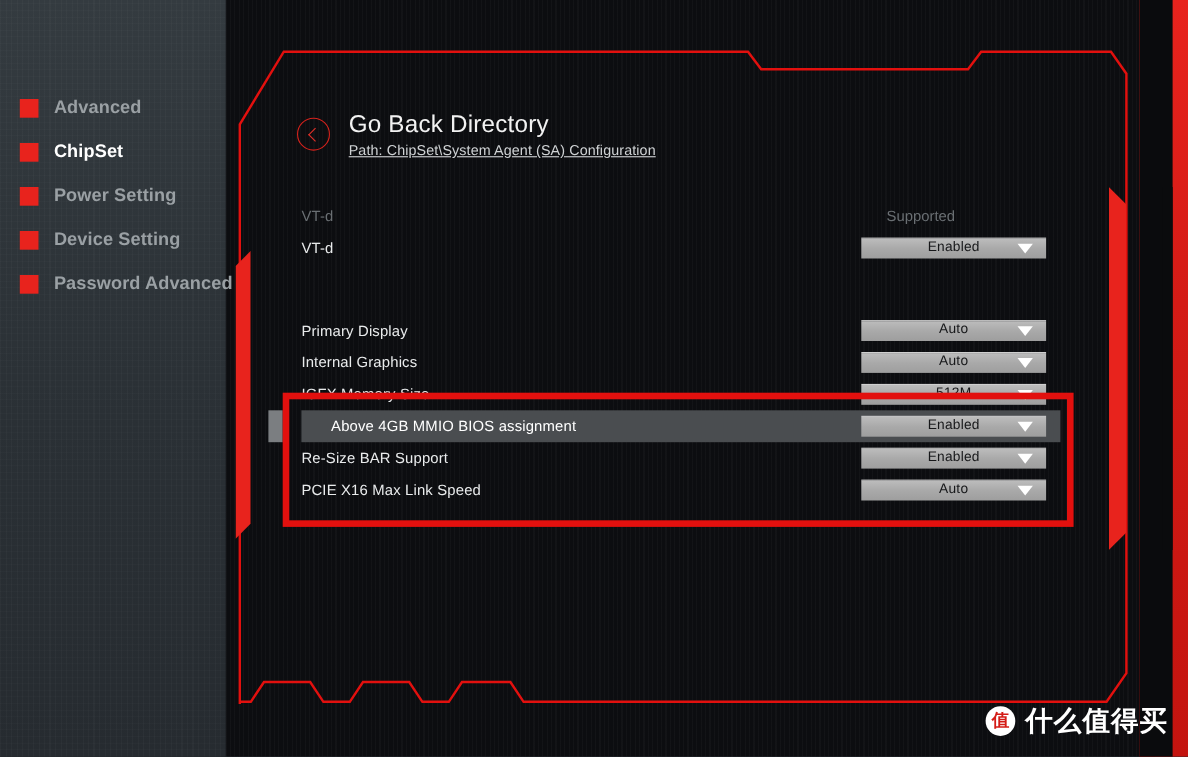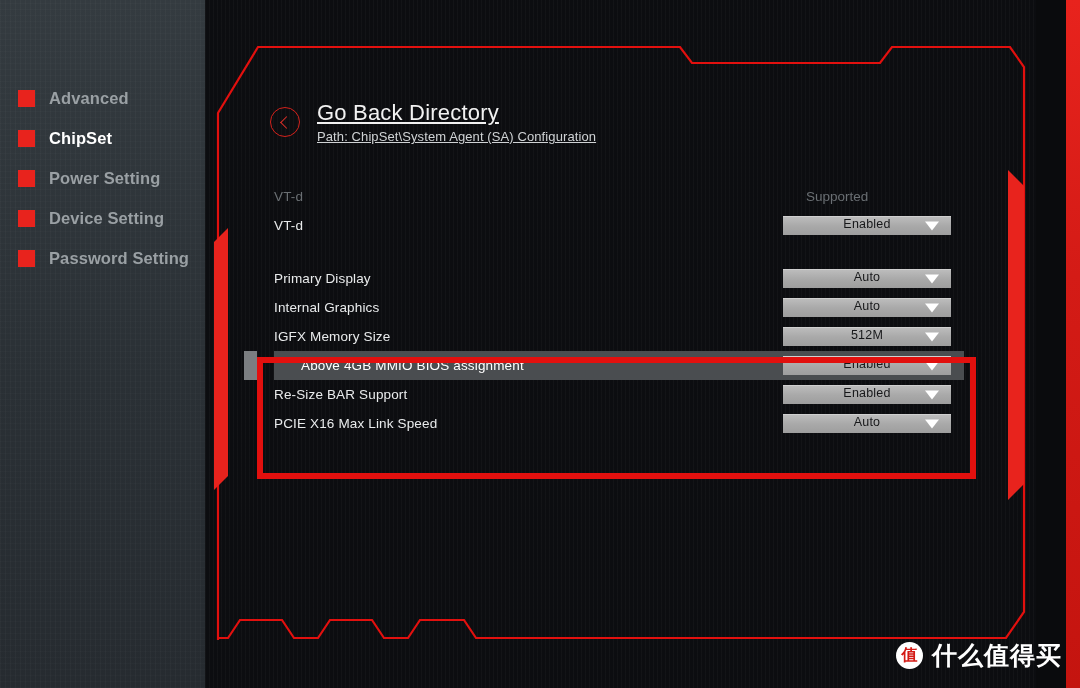--- a/index.html
+++ b/index.html
@@ -80,21 +80,21 @@
   .hdr { position:absolute; left:270px; top:100px; display:flex; align-items:flex-start; gap:17px; }
   .back-circle {
     width:30px; height:30px; border-radius:50%;
     border:1.6px solid #d4221c; margin-top:7px;
     display:flex; align-items:center; justify-content:center; flex:none;
   }
   .back-chev {
     width:9px; height:9px; border-left:1.7px solid #e03029; border-bottom:1.7px solid #e03029;
     transform:rotate(45deg); margin-left:3px;
   }
-  .hdr-title { font-size:22px; color:#f2f2f2; font-weight:normal; line-height:1.15; letter-spacing:0.2px;text-decoration:underline;}
+  .hdr-title { font-size:22px; color:#f2f2f2; font-weight:normal; line-height:1.15; letter-spacing:0.2px;}
   .hdr-path  { font-size:13px; color:#cfd2d4; margin-top:4px; letter-spacing:0.1px;text-decoration:underline; }
 
   
   .rows { position:absolute; left:274px; top:182px; width:690px; }
   .row { position:relative; height:29px; display:flex; align-items:center; }
   .row-lbl { font-size:13.5px; color:#e9ebec; letter-spacing:0.15px; }
   .row.dim .row-lbl { color:#6a6f73; }
   .row.dim .plain-val { color:#6a6f73; }
   .plain-val {
     position:absolute; left:532px; font-size:13.5px; color:#9aa0a4;
@@ -104,21 +104,21 @@
     background:linear-gradient(180deg,#bcbcbc 0%, #a9a9a9 50%, #9e9e9e 100%);
     display:flex; align-items:flex-start; justify-content:center;
     border-top:1px solid #cfcfcf;
   }
   .ddl-val { font-size:12.5px; color:#17181a; letter-spacing:0.2px; }
   .ddl-arrow {
     position:absolute; right:12px; top:50%; transform:translateY(-50%);
     width:0; height:0; border-left:7px solid transparent; border-right:7px solid transparent;
     border-top:9px solid #ffffff;
   }
-  .row.gap-before { margin-top:24px; }
+  .row.gap-before { margin-top:46px; }
 
   
   .row.selected { background:#4a4d50; }
   .row.selected .row-lbl { color:#ffffff;padding-left:27px; }
   .row-tab {
     position:absolute; left:-30px; top:0; width:13px; height:29px;
     background:#7b7e81;
   }
 
   
@@ -171,21 +171,21 @@
     <div class="side-item">
       <span class="side-sq"></span>
       <span class="side-lbl">Power Setting</span>
     </div>
     <div class="side-item">
       <span class="side-sq"></span>
       <span class="side-lbl">Device Setting</span>
     </div>
     <div class="side-item">
       <span class="side-sq"></span>
-      <span class="side-lbl">Password Setting</span>
+      <span class="side-lbl">Password Advanced</span>
     </div>
   </nav>
 
   <div class="hdr">
     <div class="back-circle">
       <span class="back-chev"></span>
     </div>
     <div>
       <div class="hdr-title">Go Back Directory</div>
       <div class="hdr-path">Path: ChipSet\System Agent (SA) Configuration</div>

